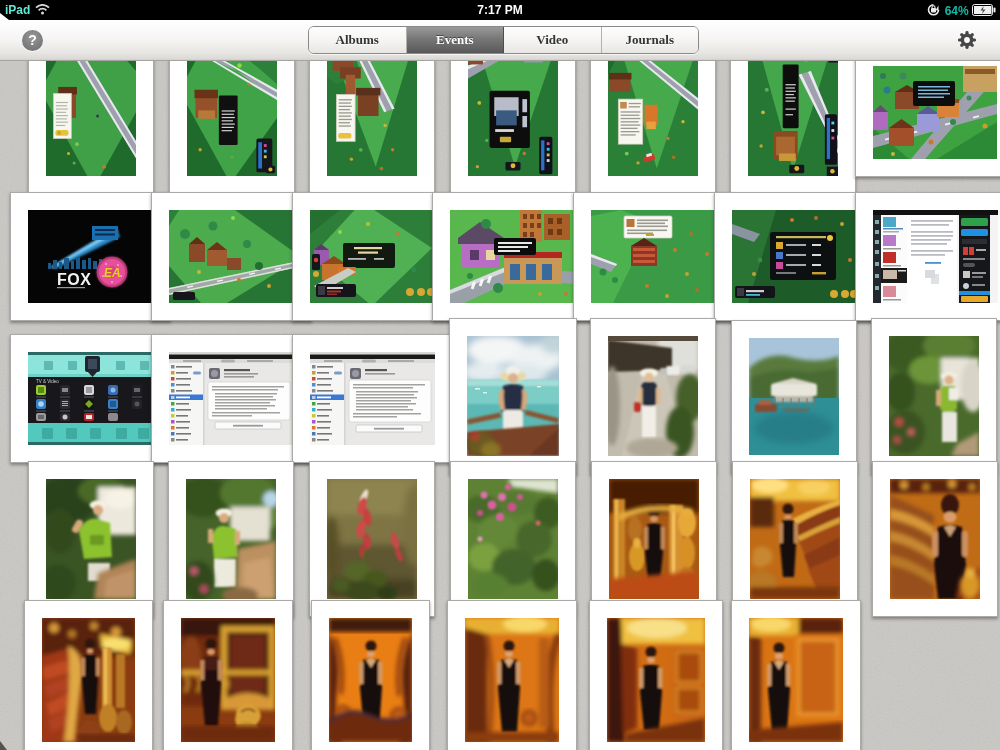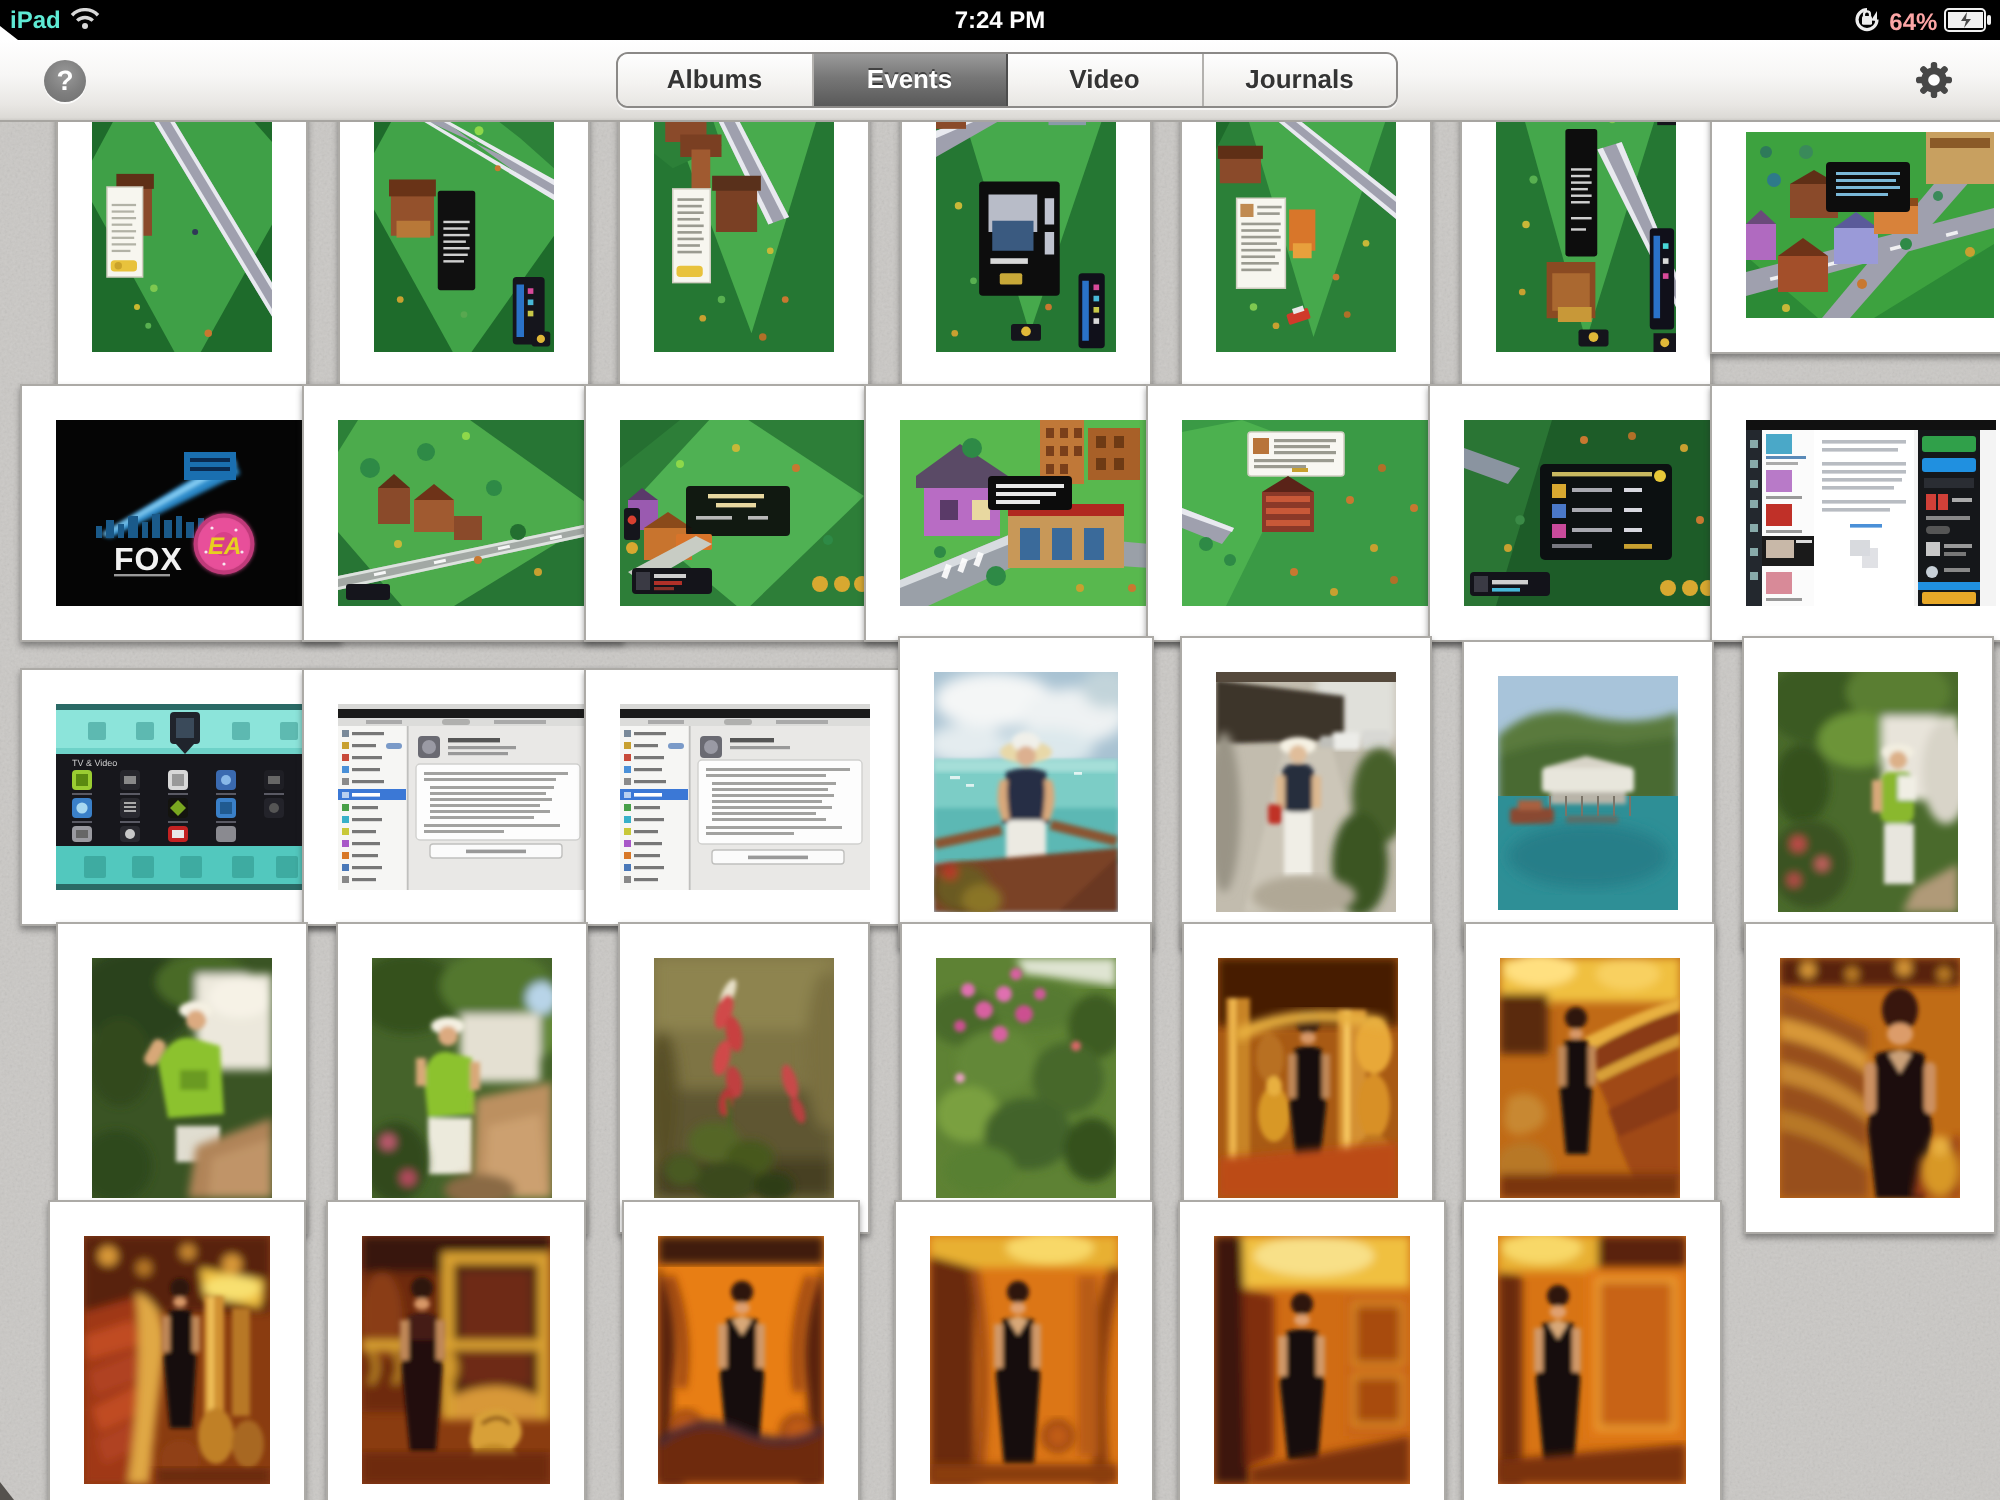--- a/index.html
+++ b/index.html
@@ -8,37 +8,37 @@
   .noise{position:absolute;left:0;top:0;width:1000px;height:750px;z-index:1;}
   
   .t{position:absolute;z-index:2;background:#fff;border:1px solid #acaaa6;
      padding:17px;box-shadow:0 2px 3px rgba(40,40,40,.45);}
   .t svg{display:block;}
   
   #sb{transform:translateZ(0);position:absolute;left:0;top:0;width:1000px;height:20px;background:#000;
       z-index:20;color:#e8e8e8;font-size:12px;font-weight:bold;}
   #sb .mid{position:absolute;left:0;right:0;top:3px;text-align:center;color:#fdfdfd;}
   #sb .l{position:absolute;left:5px;top:3px;color:#5eead4;}
-  #sb .r{position:absolute;right:4px;top:3px;color:#fca5a5;}
+  #sb .r{position:absolute;right:4px;top:3px;color:#14b8a6;}
   
   #tb{position:absolute;left:0;top:20px;width:1000px;height:40px;z-index:10;
       background:linear-gradient(#ffffff,#f7f6f5 45%,#e9e7e4 80%,#dcdad6 97%,#cfcdc9);
       border-bottom:1px solid #a7a5a1;}
   #wedge{position:absolute;left:0;top:13px;z-index:21;width:0;height:0;
       border-left:9px solid #fff;border-top:7px solid transparent;}
   #help{transform:translateZ(0);position:absolute;z-index:11;left:22px;top:30px;width:21px;height:21px;border-radius:50%;
       background:radial-gradient(circle at 50% 35%,#9a9a9a,#7e7e7e 55%,#6f6f6f);
       color:#fff;font-weight:bold;font-size:14px;text-align:center;line-height:21px;
       box-shadow:0 1px 0 rgba(255,255,255,.8);}
   #seg{transform:translateZ(0);position:absolute;z-index:11;left:308px;top:26px;width:389px;height:26px;
       border:1px solid #8b8987;border-radius:6px;overflow:hidden;display:flex;
       background:#fff;box-shadow:0 1px 0 rgba(255,255,255,.7);}
   #seg .s{flex:1;text-align:center;font-size:13px;font-weight:bold;color:#343434;
       line-height:26px;background:linear-gradient(#fefefe,#f4f3f1 55%,#e8e6e3);
-      border-right:1px solid #b3b1ae;text-shadow:0 1px 0 rgba(255,255,255,.9);}
+      border-right:1px solid #b3b1ae;text-shadow:0 1px 0 rgba(255,255,255,.9);font-family:Liberation Serif, serif;}
   #seg .s:last-child{border-right:none;}
   #seg .sel{background:linear-gradient(#9a9a9a,#777 45%,#595959);color:#fff;
       text-shadow:0 -1px 0 rgba(0,0,0,.5);border-right:1px solid #4d4d4d;}
 </style>
 </head>
 <body>
 <svg class="noise" width="1000" height="750">
   <filter id="nz" x="0" y="0" width="100%" height="100%">
     <feTurbulence type="fractalNoise" baseFrequency="0.75" numOctaves="2" stitchTiles="stitch"></feTurbulence>
     <feColorMatrix type="saturate" values="0"></feColorMatrix>
@@ -1351,21 +1351,21 @@
     <circle cx="11" cy="11" r="2.9" fill="#fdfdfd"></circle>
   </svg>
 <div id="sb">
   <span class="l">iPad <svg width="17" height="11" viewBox="0 0 17 11" style="vertical-align:-1px">
         <g fill="none" stroke="#d8d8d8">
           <path d="M2 3.6 A 9 9 0 0 1 15 3.6" stroke-width="1.7"></path>
           <path d="M4.6 6.3 A 5.6 5.6 0 0 1 12.4 6.3" stroke-width="1.7"></path>
         </g>
         <circle cx="8.5" cy="9" r="1.5" fill="#d8d8d8"></circle>
       </svg></span>
-  <span class="mid">7:24 PM</span>
+  <span class="mid">7:17 PM</span>
   <span class="r"><svg width="15" height="14" viewBox="0 0 15 14" style="vertical-align:-2px">
         <path d="M7.5 1.8 A 5 5 0 1 0 12.5 6.8" fill="none" stroke="#ededed" stroke-width="1.6"></path>
         <path d="M12.5 2.5 12.5 7.5 9.5 7.2z" fill="#ededed"></path>
         <rect x="5" y="5" width="5" height="4.4" rx="0.8" fill="#ededed"></rect>
         <path d="M6 5.2 V4.2 a1.5 1.5 0 0 1 3 0 V5.2" fill="none" stroke="#ededed" stroke-width="1.1"></path>
       </svg> 64% <svg width="24" height="12" viewBox="0 0 24 12" style="vertical-align:-1px">
         <rect x="0.5" y="0.5" width="20" height="11" rx="2" fill="none" stroke="#f0f0f0"></rect>
         <rect x="2" y="2" width="17.5" height="8" fill="#f0f0f0"></rect>
         <rect x="21.5" y="3.5" width="2" height="5" rx="1" fill="#f0f0f0"></rect>
         <path d="M11.5 2 8.5 6.5 11 6.5 10 10 13.5 5.5 11 5.5z" fill="#4a4a4a"></path>

